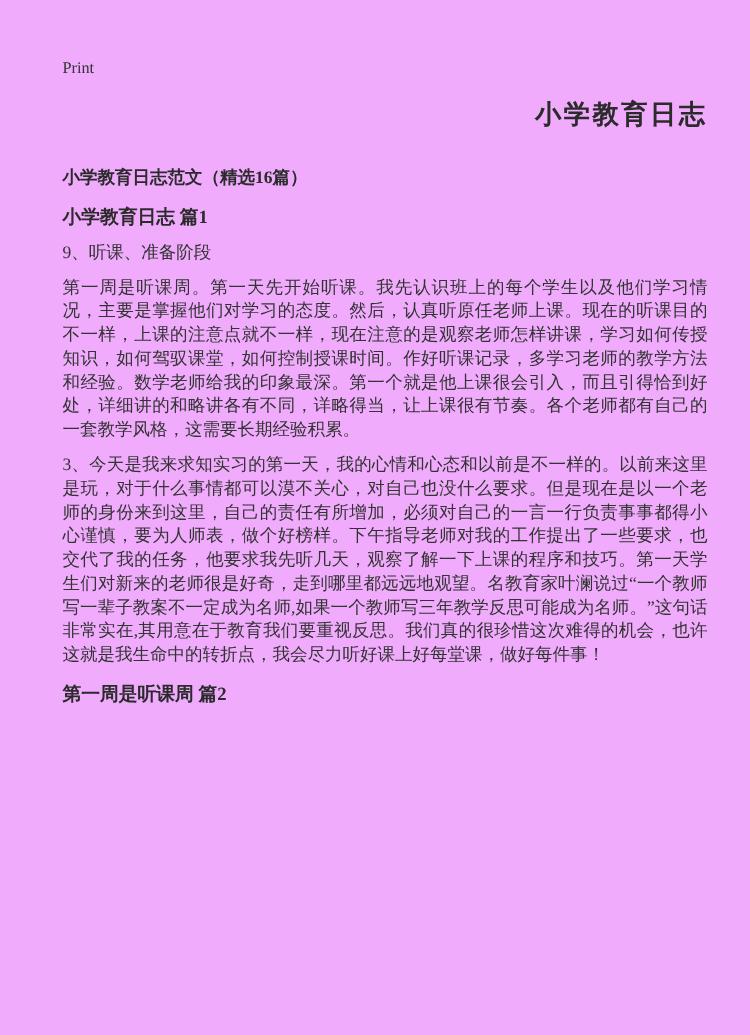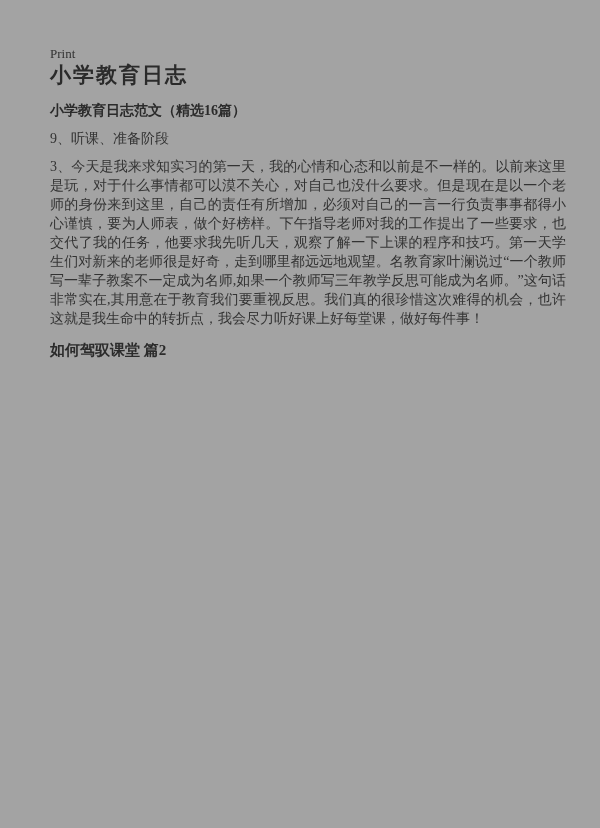--- a/index.html
+++ b/index.html
@@ -10,38 +10,39 @@
     overflow: hidden;
   }
   body {
     font-family: "Liberation Serif", "DejaVu Serif", serif;
     color: #333333;
   }
   .page {
     width: 600px;
     height: 828px;
     padding: 46px 34px 0 50px;
-    background: #a3a3a3;
+    background: #f0abfc;
   }
   .print-link {
     font-family: "Liberation Serif", serif;
     font-size: 13px;
     color: #333333;
     cursor: pointer;
   }
   .article-title {
-    text-align: left;
+    margin-top: 16px;
+    text-align: right;
     font-size: 21px;
     font-weight: bold;
     color: #2b2b2b;
     letter-spacing: 2px;
     line-height: 1.3;
   }
   .article-subtitle {
-    margin-top: 12px;
+    margin-top: 28px;
     font-size: 14px;
     font-weight: bold;
     color: #2b2b2b;
     line-height: 19px;
   }
   .body-paragraph {
     margin-top: 9px;
     font-size: 14px;
     line-height: 19px;
     color: #333333;
@@ -60,22 +61,24 @@
 
 <div class="page">
 
   <div class="print-link">Print</div>
 
   <h1 class="article-title">小学教育日志</h1>
 
   <div class="article-subtitle">小学教育日志范文（精选16篇）</div>
 
 
+  <h2 class="section-heading">小学教育日志 篇1</h2>
 
   <p class="body-paragraph">9、听课、准备阶段</p>
 
+  <p class="body-paragraph">第一周是听课周。第一天先开始听课。我先认识班上的每个学生以及他们学习情况，主要是掌握他们对学习的态度。然后，认真听原任老师上课。现在的听课目的不一样，上课的注意点就不一样，现在注意的是观察老师怎样讲课，学习如何传授知识，如何驾驭课堂，如何控制授课时间。作好听课记录，多学习老师的教学方法和经验。数学老师给我的印象最深。第一个就是他上课很会引入，而且引得恰到好处，详细讲的和略讲各有不同，详略得当，让上课很有节奏。各个老师都有自己的一套教学风格，这需要长期经验积累。</p>
 
 
   <p class="body-paragraph">3、今天是我来求知实习的第一天，我的心情和心态和以前是不一样的。以前来这里是玩，对于什么事情都可以漠不关心，对自己也没什么要求。但是现在是以一个老师的身份来到这里，自己的责任有所增加，必须对自己的一言一行负责事事都得小心谨慎，要为人师表，做个好榜样。下午指导老师对我的工作提出了一些要求，也交代了我的任务，他要求我先听几天，观察了解一下上课的程序和技巧。第一天学生们对新来的老师很是好奇，走到哪里都远远地观望。名教育家叶澜说过“一个教师写一辈子教案不一定成为名师,如果一个教师写三年教学反思可能成为名师。”这句话非常实在,其用意在于教育我们要重视反思。我们真的很珍惜这次难得的机会，也许这就是我生命中的转折点，我会尽力听好课上好每堂课，做好每件事！</p>
 
-  <h2 class="section-heading">如何驾驭课堂 篇2</h2>
+  <h2 class="section-heading">第一周是听课周 篇2</h2>
 
 </div>
 
 </body></html>

